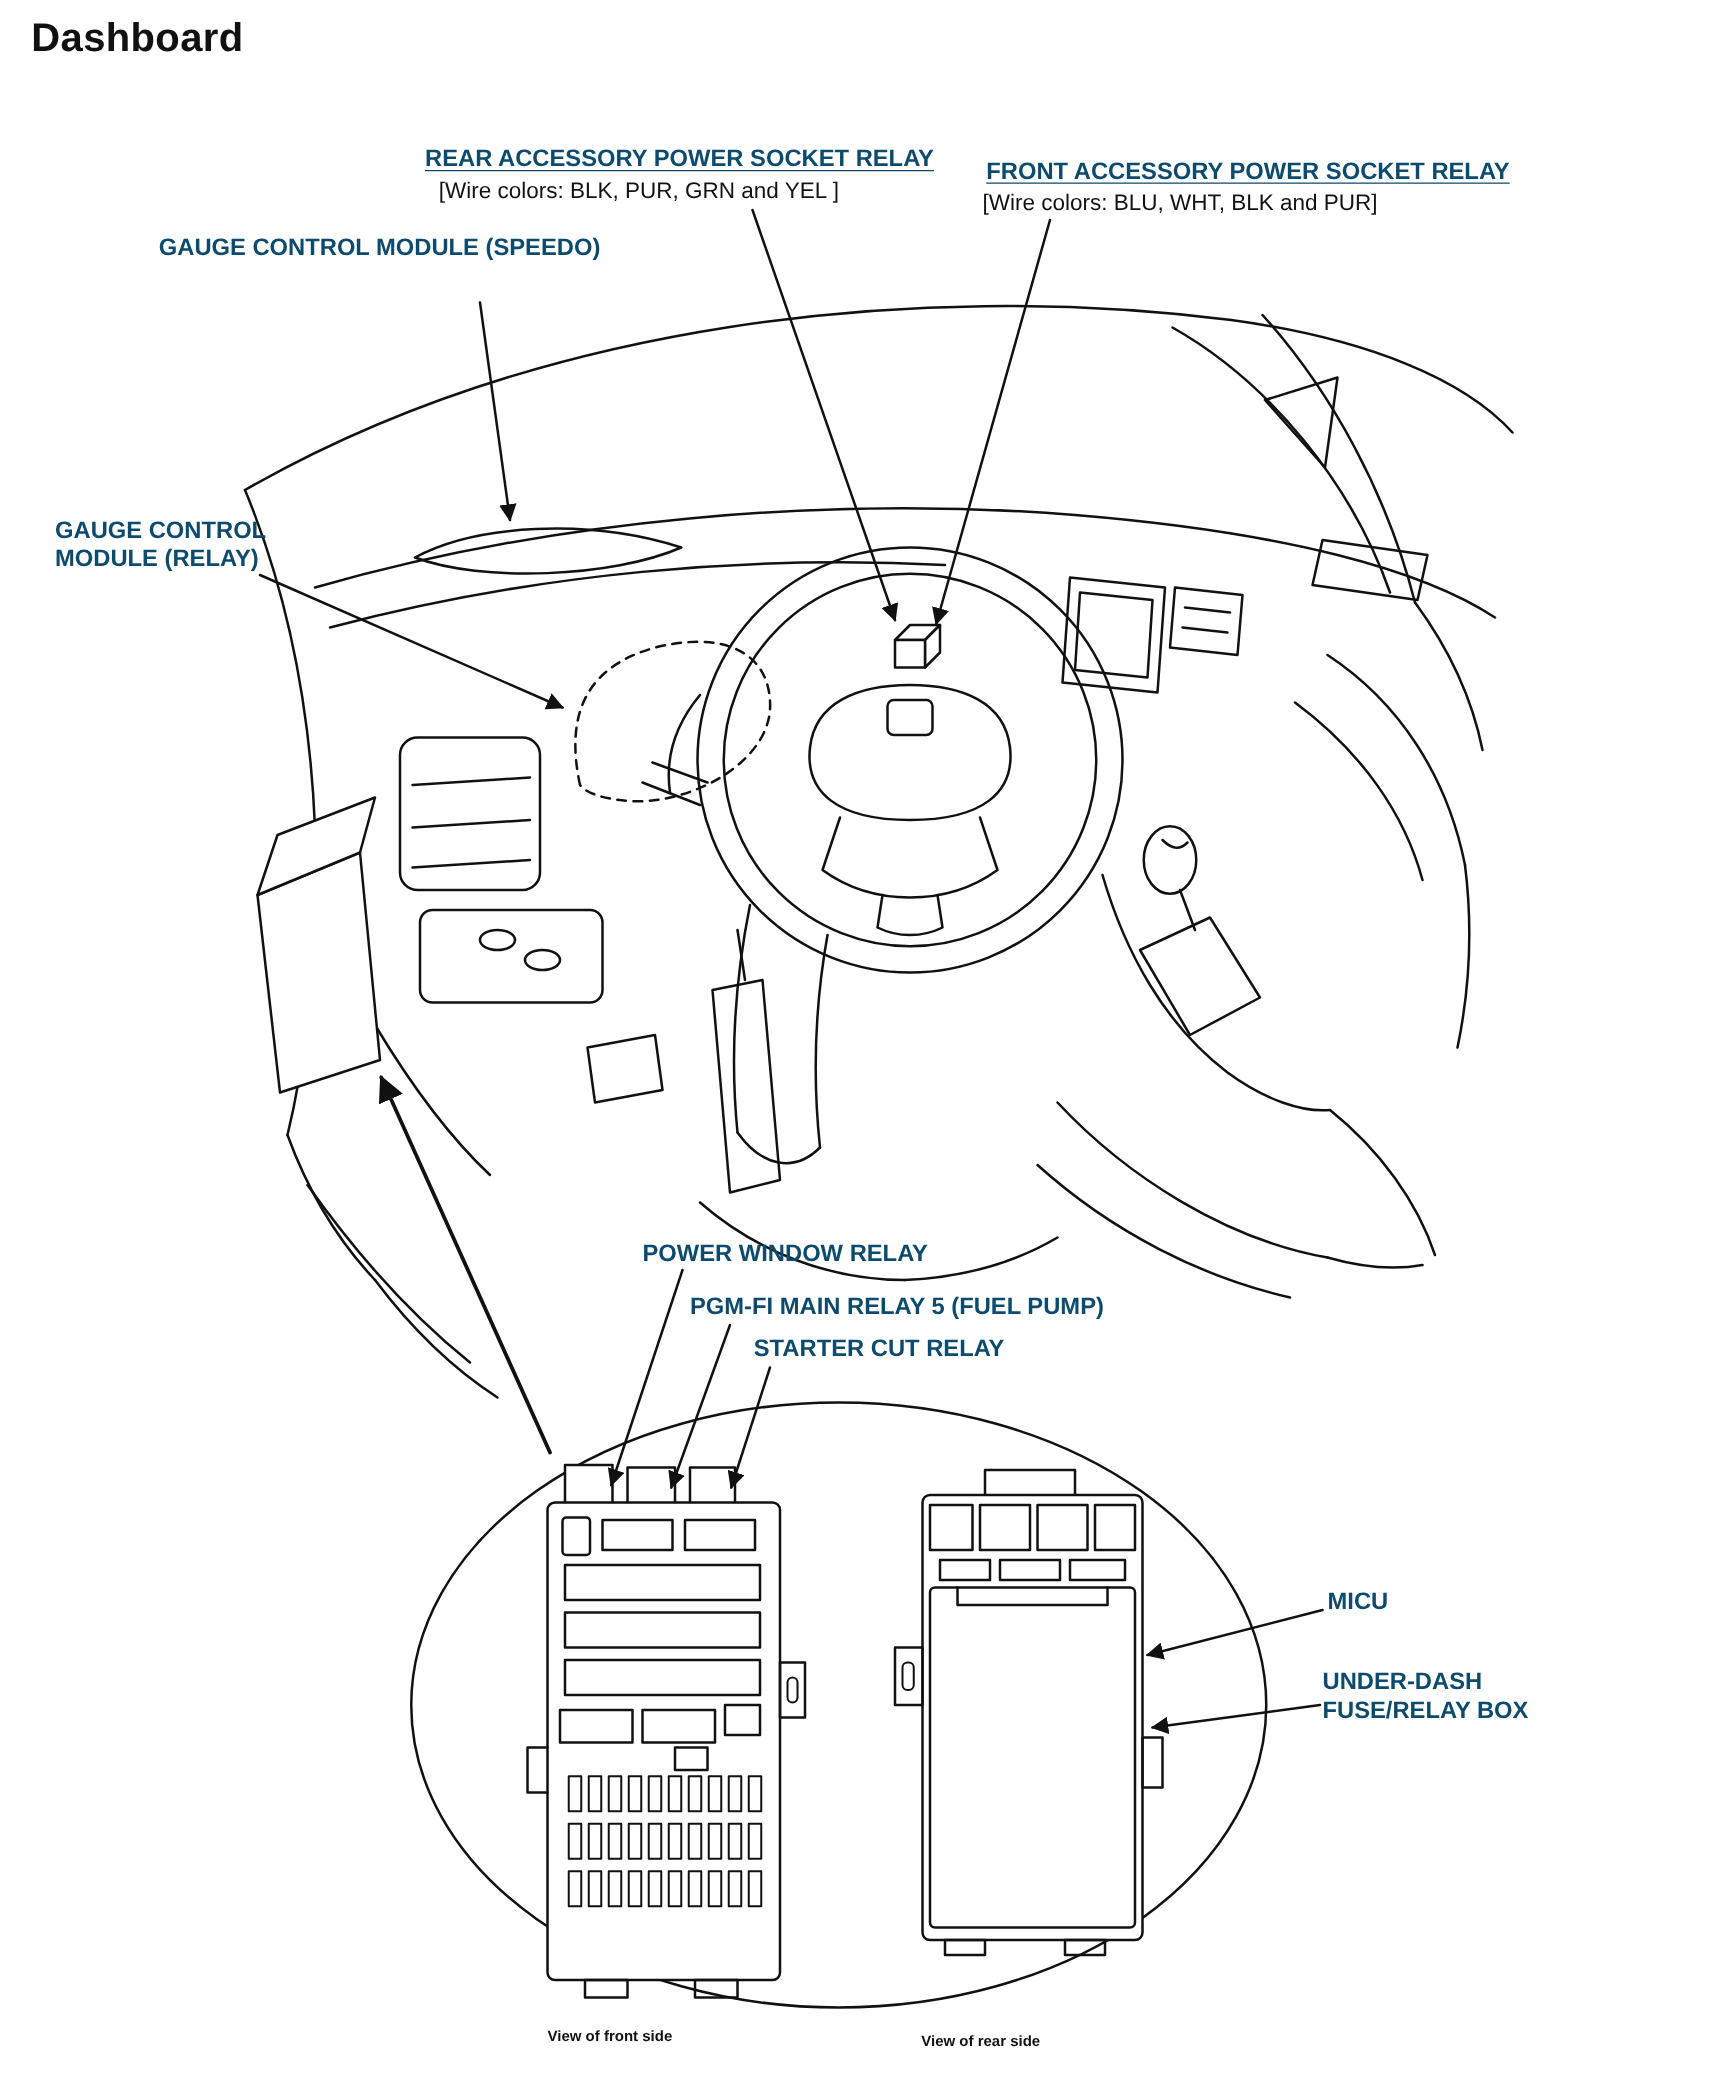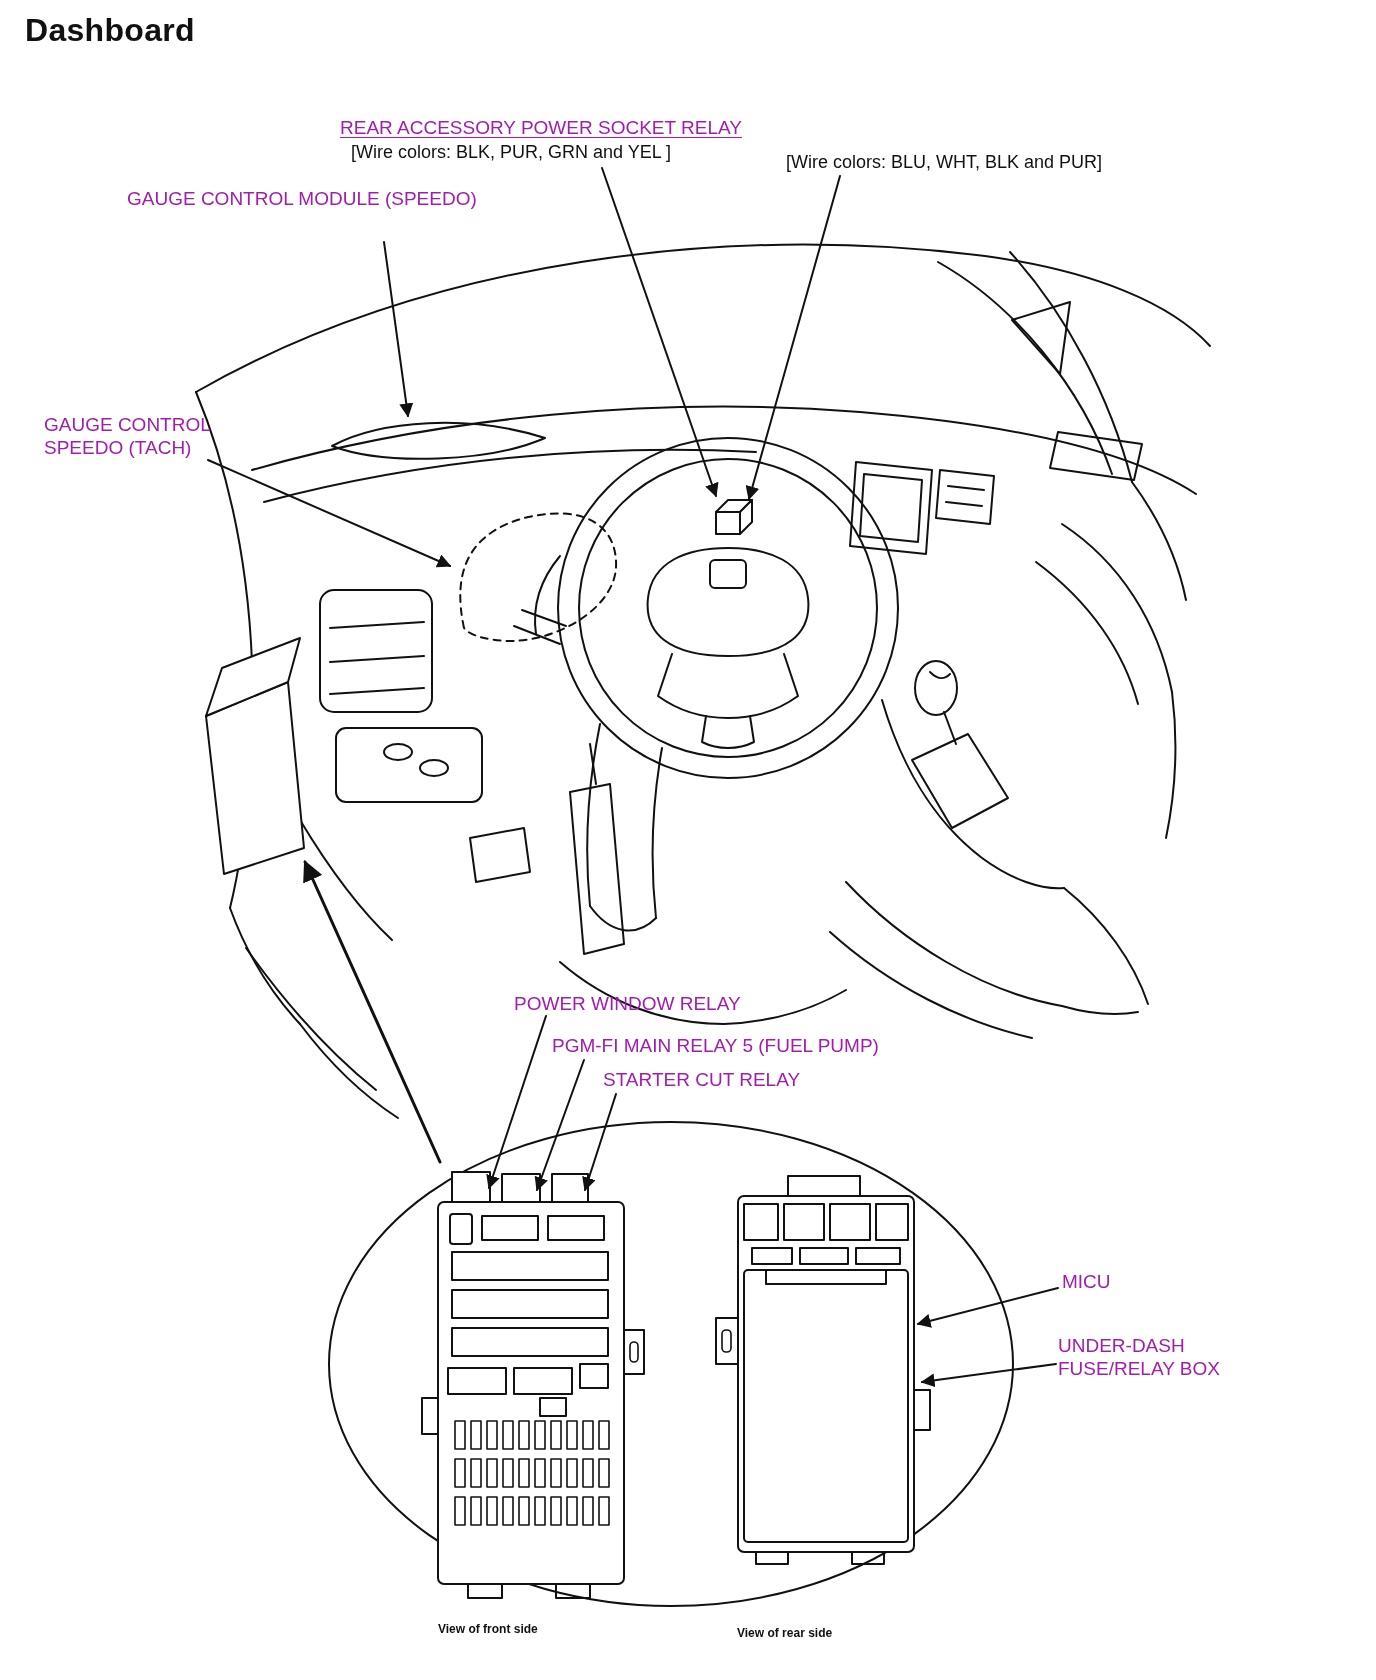--- a/index.html
+++ b/index.html
@@ -11,21 +11,21 @@
   .art { position:absolute; left:0; top:0; width:1376px; height:1680px; }
   .art path, .art rect, .art circle, .art ellipse, .art line {
     fill:none; stroke:#111; stroke-width:2; stroke-linejoin:round; stroke-linecap:round;
   }
   .art .fillw { fill:#fff; }
   .art .dash { stroke-dasharray:7 6; }
   .art .thick { stroke-width:3; }
   .art .thin { stroke-width:1.6; }
   .art marker path { fill:#111; stroke:none; }
   .title { position:absolute; left:25px; top:12px; font-size:32px; font-weight:bold; letter-spacing:0.3px; }
-  .lbl { position:absolute; font-weight:normal; font-size:19px; white-space:nowrap; color:#a21caf; line-height:23px; }
+  .lbl { position:absolute; font-weight:bold; font-size:19px; white-space:nowrap; color:#0c4a6e; line-height:23px; }
   .lbl.u { text-decoration:underline; text-underline-offset:3px; }
   .wires { position:absolute; font-weight:normal; font-size:18px; white-space:nowrap; color:#111; }
   .caption { position:absolute; font-weight:bold; font-size:12px; white-space:nowrap; }
 </style>
 </head>
 <body>
 
 <div class="page">
 
   <svg class="art" viewBox="0 0 1376 1680" aria-hidden="true">
@@ -212,25 +212,26 @@
     </g>
   </svg>
 
   <div class="title">Dashboard</div>
 
   <div class="lbl" style="left:127px; top:187px;">GAUGE CONTROL MODULE (SPEEDO)</div>
 
   <div class="lbl u" style="left:340px; top:116px;">REAR ACCESSORY POWER SOCKET RELAY</div>
   <div class="wires" style="left:351px; top:142px;">[Wire colors: BLK, PUR, GRN and YEL ]</div>
 
+  <div class="lbl u" style="left:789px; top:126px;">FRONT ACCESSORY POWER SOCKET RELAY</div>
   <div class="wires" style="left:786px; top:152px;">[Wire colors: BLU, WHT, BLK and PUR]</div>
 
   <div class="lbl" style="left:44px; top:413px;">
     <div>GAUGE CONTROL</div>
-    <div>SPEEDO (TACH)</div>
+    <div>MODULE (RELAY)</div>
   </div>
 
   <div class="lbl" style="left:514px; top:992px;text-align:center;">POWER WINDOW RELAY</div>
 
   <div class="lbl" style="left:552px; top:1034px;">PGM-FI MAIN RELAY 5 (FUEL PUMP)</div>
 
   <div class="lbl" style="left:591px; top:1068px;margin-left:12px;">STARTER CUT RELAY</div>
 
   <div class="lbl" style="left:1062px; top:1270px;">MICU</div>
 

